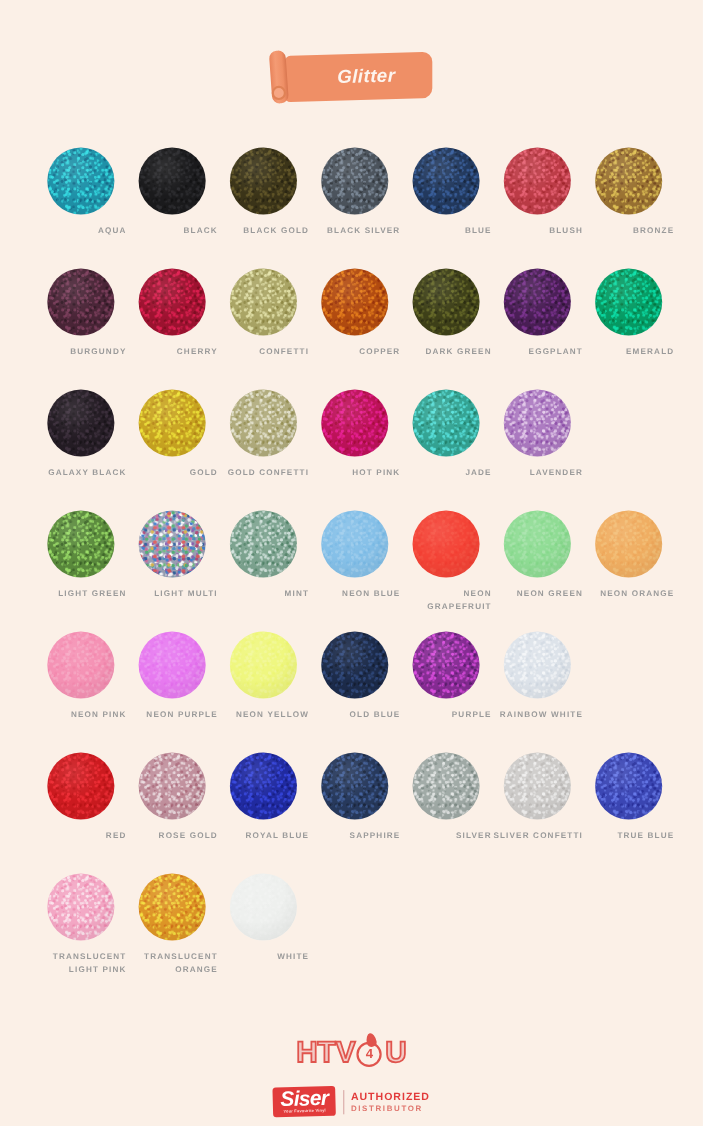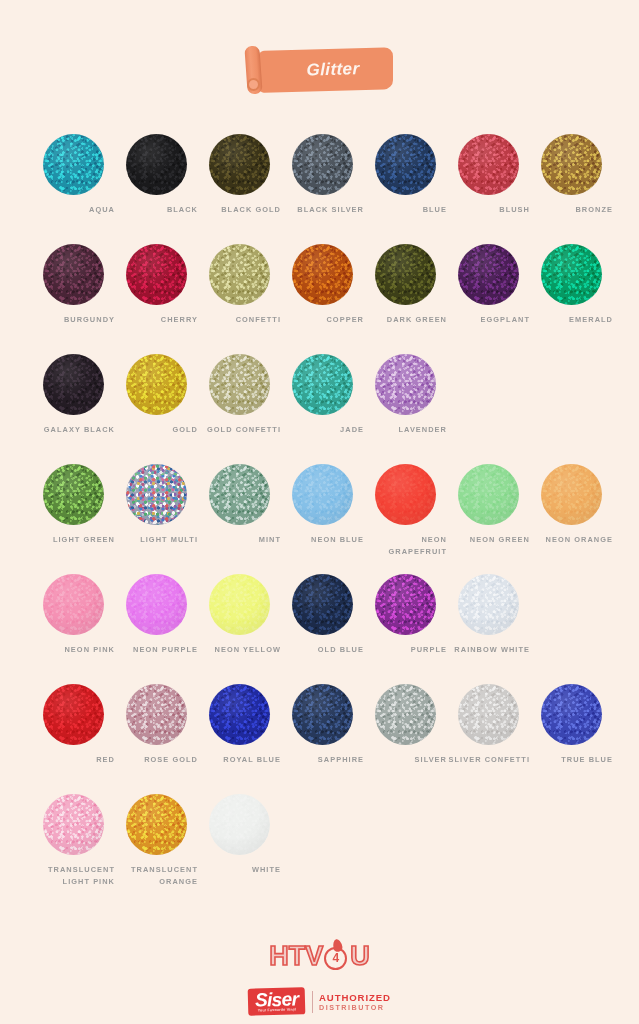--- a/index.html
+++ b/index.html
@@ -443,20 +443,27 @@
         <div class="swatch-label">GOLD</div>
       </div>
       <div class="swatch-cell">
         <div class="swatch-disc" style="background: rgb(176, 171, 124);">
           <div class="tex"></div>
           <div class="shade"></div>
         </div>
         <div class="swatch-label">GOLD CONFETTI</div>
       </div>
       <div class="swatch-cell">
+        <div class="swatch-disc" style="background: rgb(189, 18, 89);">
+          <div class="tex"></div>
+          <div class="shade"></div>
+        </div>
+        <div class="swatch-label">HOT PINK</div>
+      </div>
+      <div class="swatch-cell">
         <div class="swatch-disc" style="background: rgb(52, 164, 148);">
           <div class="tex"></div>
           <div class="shade"></div>
         </div>
         <div class="swatch-label">JADE</div>
       </div>
       <div class="swatch-cell">
         <div class="swatch-disc" style="background: rgb(171, 121, 192);">
           <div class="tex"></div>
           <div class="shade"></div>

